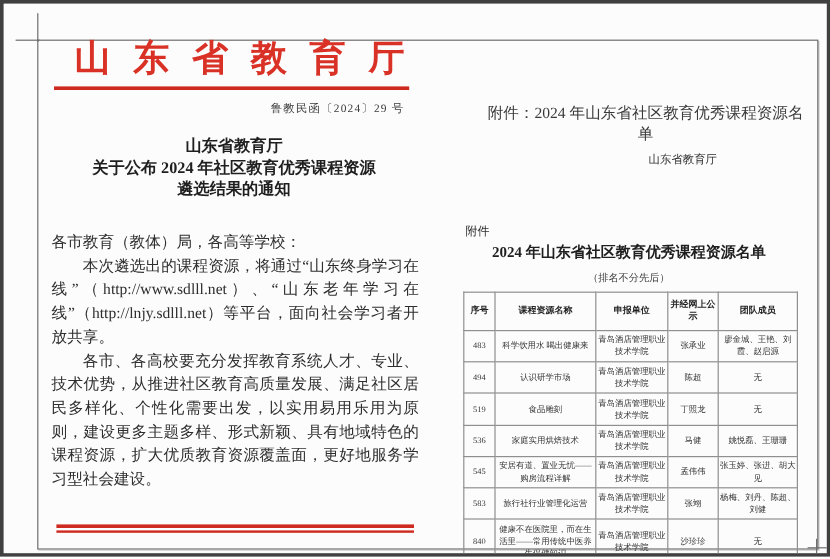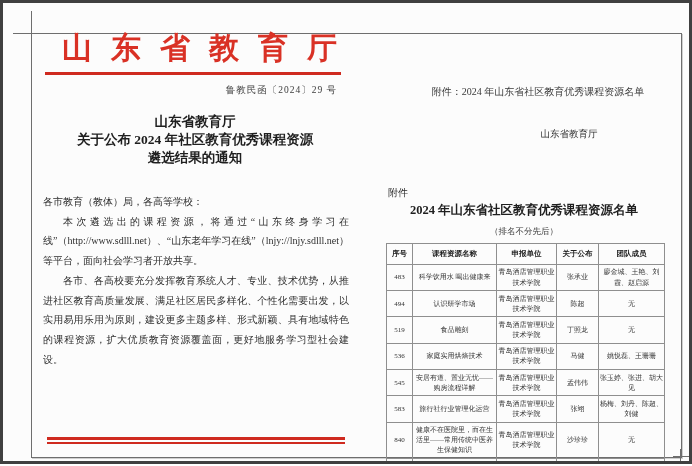--- a/index.html
+++ b/index.html
@@ -19,31 +19,31 @@
 
   
   .red-head{position:absolute;left:40px;top:25px;width:306px;text-align:center;
     color:#d93125;font-size:30px;font-weight:bold;letter-spacing:19px;text-indent:19px;
     white-space:nowrap;}
   .red-rule{position:absolute;left:42px;top:69px;width:296px;height:3px;background:#cf2a1f;}
   .doc-no{position:absolute;left:40px;top:81px;width:294px;text-align:right;
     font-size:9.5px;color:#3a3a3a;letter-spacing:1px;}
   .doc-title{position:absolute;left:36px;top:110px;width:312px;text-align:center;
     font-weight:bold;font-size:13.5px;line-height:18px;color:#1f1f1f;}
-  .body-text{position:absolute;left:40px;top:189px;width:306px;font-size:10px;
+  .body-text{position:absolute;left:40px;top:189px;width:306px;font-size:13px;
     line-height:19.7px;color:#2e2e2e;text-align:justify;}
   .body-text p{margin:0;}
   .body-text .ind{text-indent:2em;}
   .red-foot{position:absolute;left:44px;top:434px;width:298px;}
   .rf1{height:3px;background:#cf2a1f;}
   .rf2{height:1.5px;background:#cf2a1f;margin-top:2px;}
 
   
   .att-ref{position:absolute;left:398px;top:82px;width:274px;text-align:center;
-    font-size:10px;color:#3a3a3a;}
+    font-size:13px;color:#3a3a3a;}
   .sig{position:absolute;left:476px;top:121px;width:180px;text-align:center;
     font-size:9.5px;line-height:20px;color:#2e2e2e;}
   .att-label{position:absolute;left:385px;top:183px;font-size:10px;color:#2e2e2e;}
   .tbl-title{position:absolute;left:375px;top:199px;width:292px;text-align:center;
     font-weight:bold;font-size:12.5px;color:#1f1f1f;}
   .tbl-sub{position:absolute;left:375px;top:223px;width:292px;text-align:center;
     font-size:8.5px;color:#3a3a3a;}
   table.res{position:absolute;left:383px;top:240px;width:278px;border-collapse:collapse;
     table-layout:fixed;}
   table.res th,table.res td{border:1px solid #8f8f8f;font-size:7px;line-height:1.45;
@@ -66,21 +66,21 @@
   <div class="doc-no">鲁教民函〔2024〕29 号</div>
 
   <div class="doc-title">
     <div>山东省教育厅</div>
     <div>关于公布 2024 年社区教育优秀课程资源</div>
     <div>遴选结果的通知</div>
   </div>
 
   <div class="body-text">
     <p>各市教育（教体）局，各高等学校：</p>
-    <p class="ind">本次遴选出的课程资源，将通过“山东终身学习在线”（http://www.sdlll.net）、“山东老年学习在线”（lnjy://lnjy.sdlll.net）等平台，面向社会学习者开放共享。</p>
+    <p class="ind">本次遴选出的课程资源，将通过“山东终身学习在线”（http://www.sdlll.net）、“山东老年学习在线”（http://lnjy.sdlll.net）等平台，面向社会学习者开放共享。</p>
     <p class="ind">各市、各高校要充分发挥教育系统人才、专业、技术优势，从推进社区教育高质量发展、满足社区居民多样化、个性化需要出发，以实用易用乐用为原则，建设更多主题多样、形式新颖、具有地域特色的课程资源，扩大优质教育资源覆盖面，更好地服务学习型社会建设。</p>
   </div>
 
   <div class="red-foot">
     <div class="rf1"></div>
     <div class="rf2"></div>
   </div>
 
   <div class="att-ref">附件：2024 年山东省社区教育优秀课程资源名单</div>
   <div class="sig">
@@ -96,21 +96,21 @@
         <col style="width:84px">
         <col style="width:60px">
       <col style="width:42px">
         <col style="width:66px">
     </colgroup>
     <thead>
       <tr>
         <th>序号</th>
         <th>课程资源名称</th>
         <th>申报单位</th>
-        <th>关于公布</th>
+        <th>并经网上公示</th>
         <th>团队成员</th>
       </tr>
     </thead>
     <tbody>
       <tr>
         <td>483</td>
         <td>科学饮用水 喝出健康来</td>
         <td>青岛酒店管理职业技术学院</td>
         <td>张承业</td>
         <td>廖金城、王艳、刘霞、赵启源</td>

